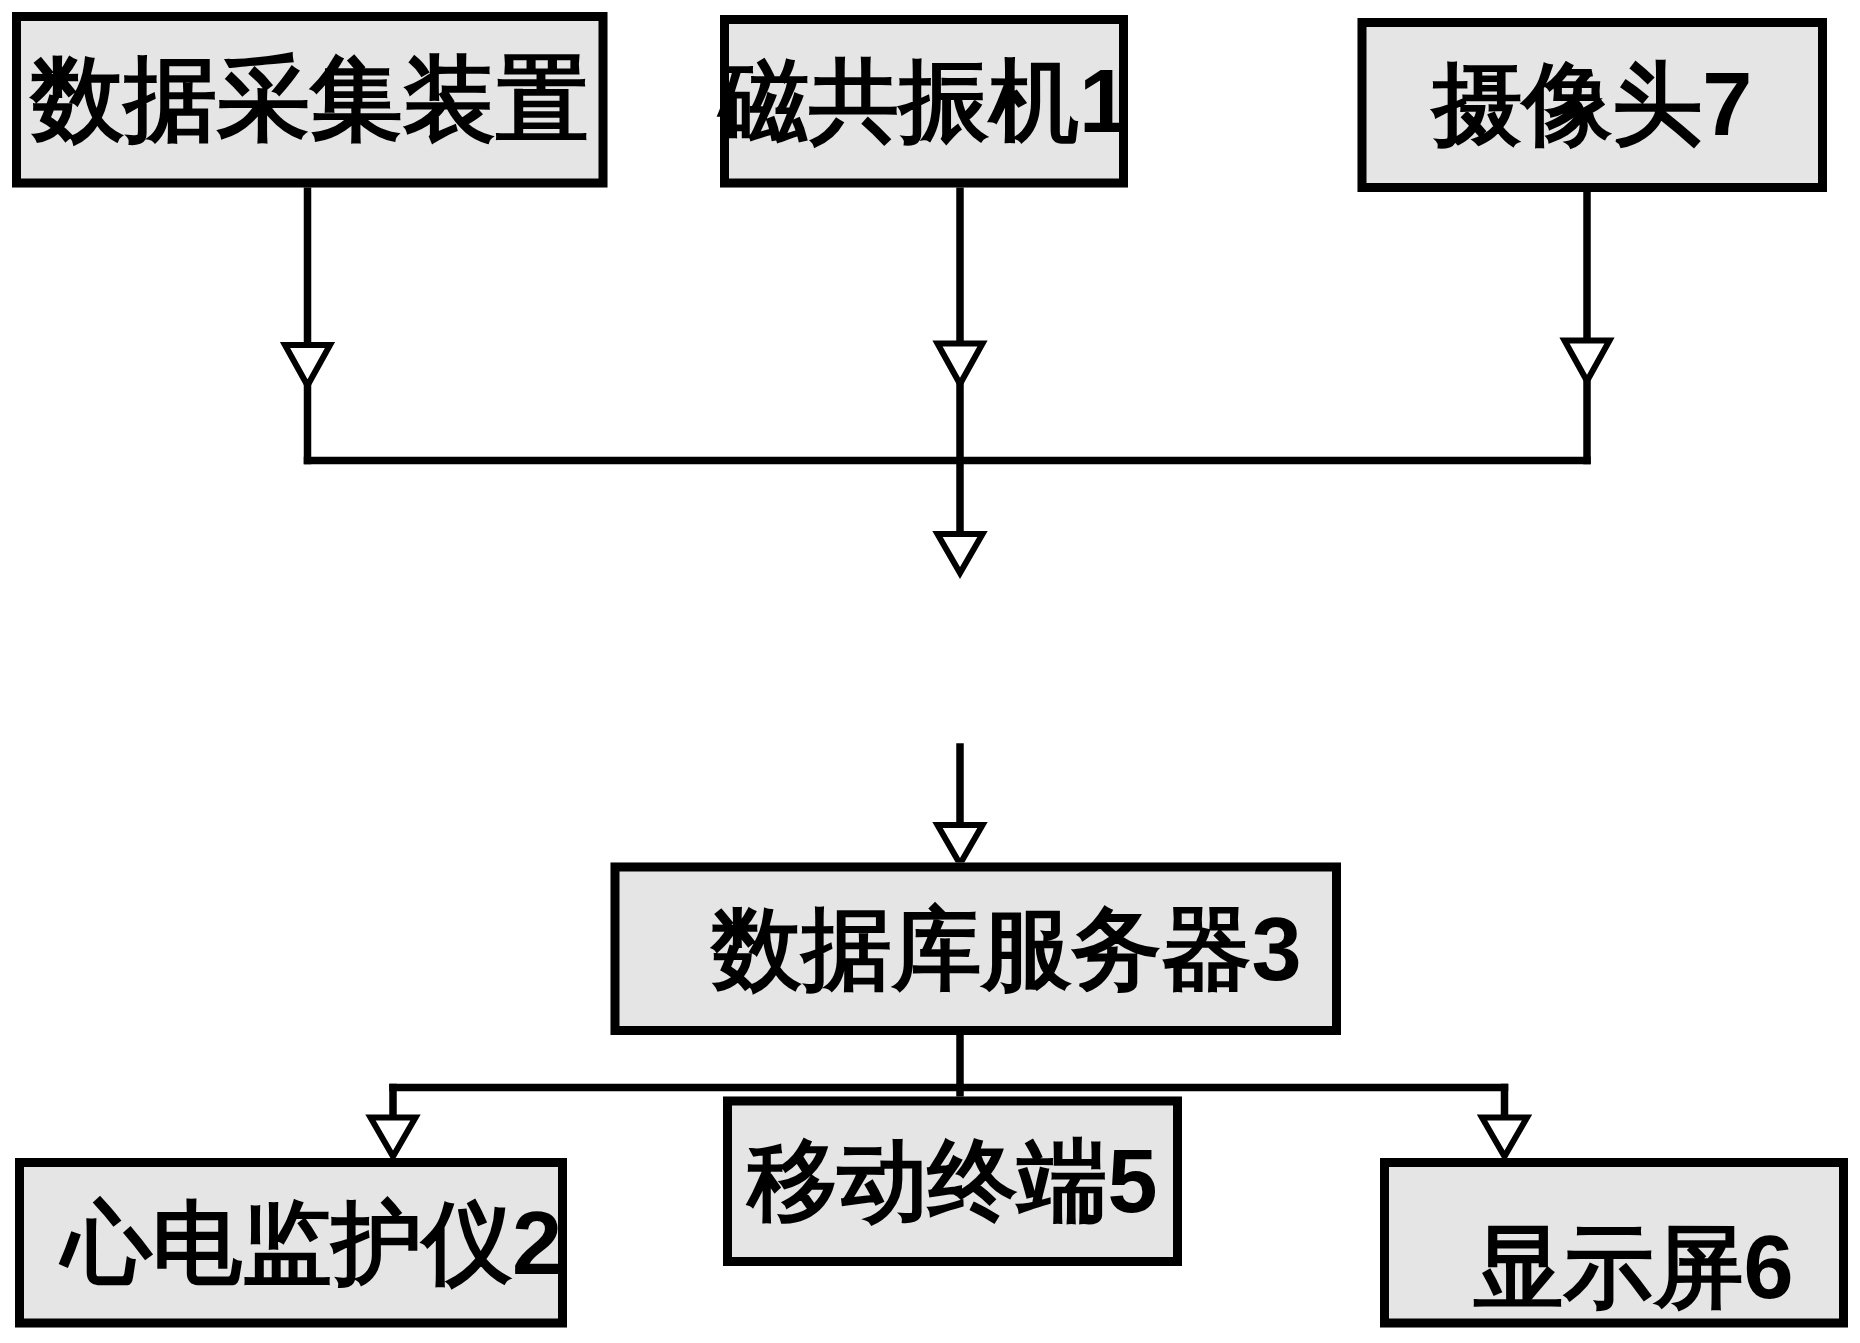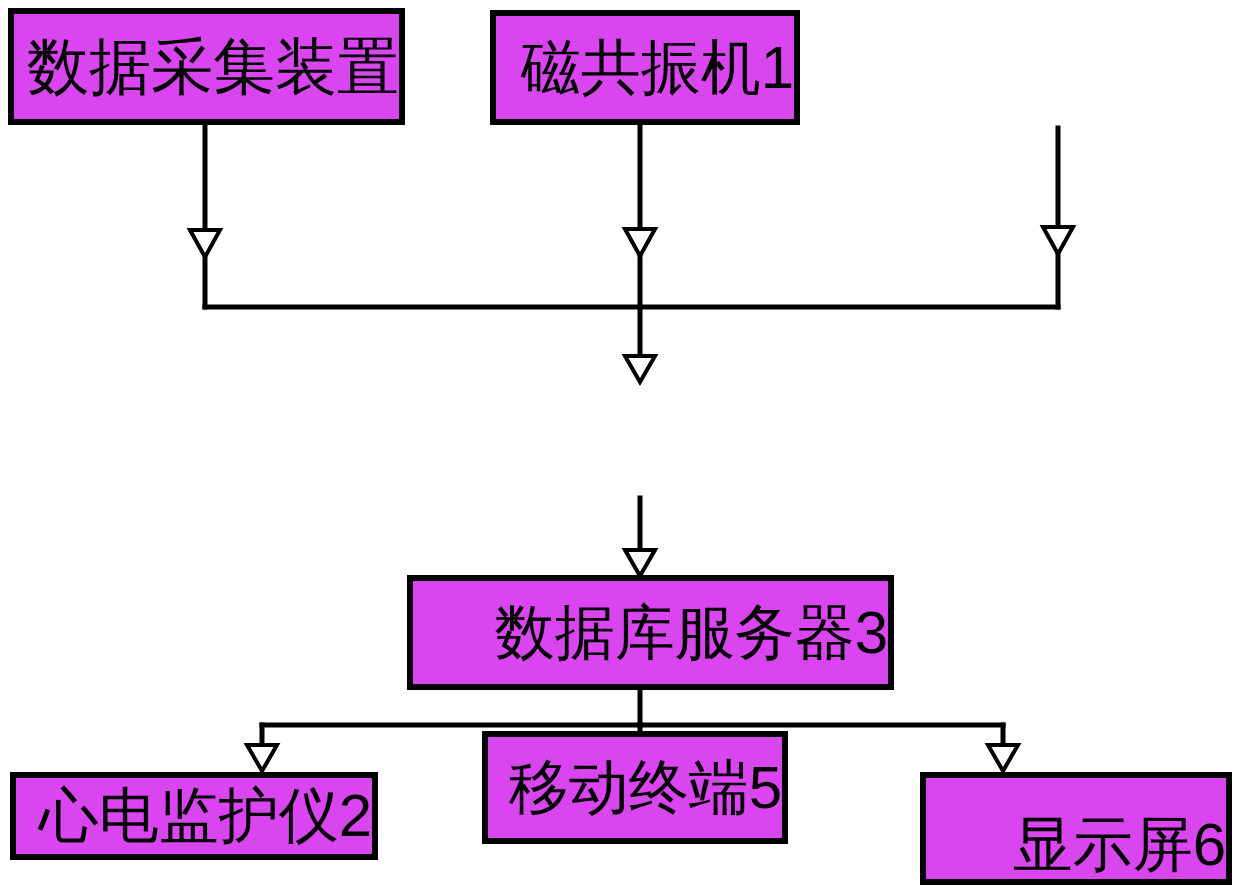--- a/index.html
+++ b/index.html
@@ -25,38 +25,38 @@
   #connectors polygon {
     stroke: #000000;
     stroke-width: 4;
     fill: #ffffff;
     stroke-linejoin: miter;
   }
   .node {
     position: absolute;
     box-sizing: border-box;
     border: 6px solid #000000;
-    background: #d946ef;
+    background: #e5e5e5;
     display: flex;
     align-items: center;
-    justify-content: flex-end;
-    font-weight: normal;
+    justify-content: center;
+    font-weight: bold;
     font-size: 60px;
     color: #000000;
     line-height: 1;
     white-space: nowrap;
     letter-spacing: 0px;
   }
   .node span { display: block; }
   #node-data-collection { left: 8px;   top: 8px;   width: 397px; height: 117px; font-size: 62px; }
-  #node-mri             { left: 490px; top: 10px;  width: 310px; height: 115px; }
+  #node-mri             { left: 480px; top: 10px;  width: 272px; height: 115px; }
   #node-camera          { left: 905px; top: 12px;  width: 313px; height: 116px; }
   #node-load-balancer   { left: 405px; top: 382px; width: 497px; height: 116px; }
   #node-database        { left: 407px; top: 575px; width: 487px; height: 115px; padding-left: 41px; }
-  #node-ecg             { left: 10px;  top: 772px; width: 368px; height: 88px; padding-left: 28px; }
+  #node-ecg             { left: 10px;  top: 772px; width: 368px; height: 113px; padding-left: 28px; }
   #node-mobile          { left: 482px; top: 731px; width: 306px; height: 113px; }
   #node-display         { left: 920px; top: 772px; width: 312px; height: 113px;
                           align-items: flex-end; padding-bottom: 4px; padding-left: 26px; }
 </style>
 </head>
 <body>
 
 <div id="canvas">
 
   <svg id="connectors" viewBox="0 0 1240 895" xmlns="http://www.w3.org/2000/svg">
@@ -111,20 +111,23 @@
   </svg>
 
   <div class="node" id="node-data-collection">
     <span>数据采集装置</span>
   </div>
 
   <div class="node" id="node-mri">
     <span>磁共振机1</span>
   </div>
 
+  <div class="node" id="node-camera">
+    <span>摄像头7</span>
+  </div>
 
 
   <div class="node" id="node-database">
     <span>数据库服务器3</span>
   </div>
 
   <div class="node" id="node-ecg">
     <span>心电监护仪2</span>
   </div>
 

